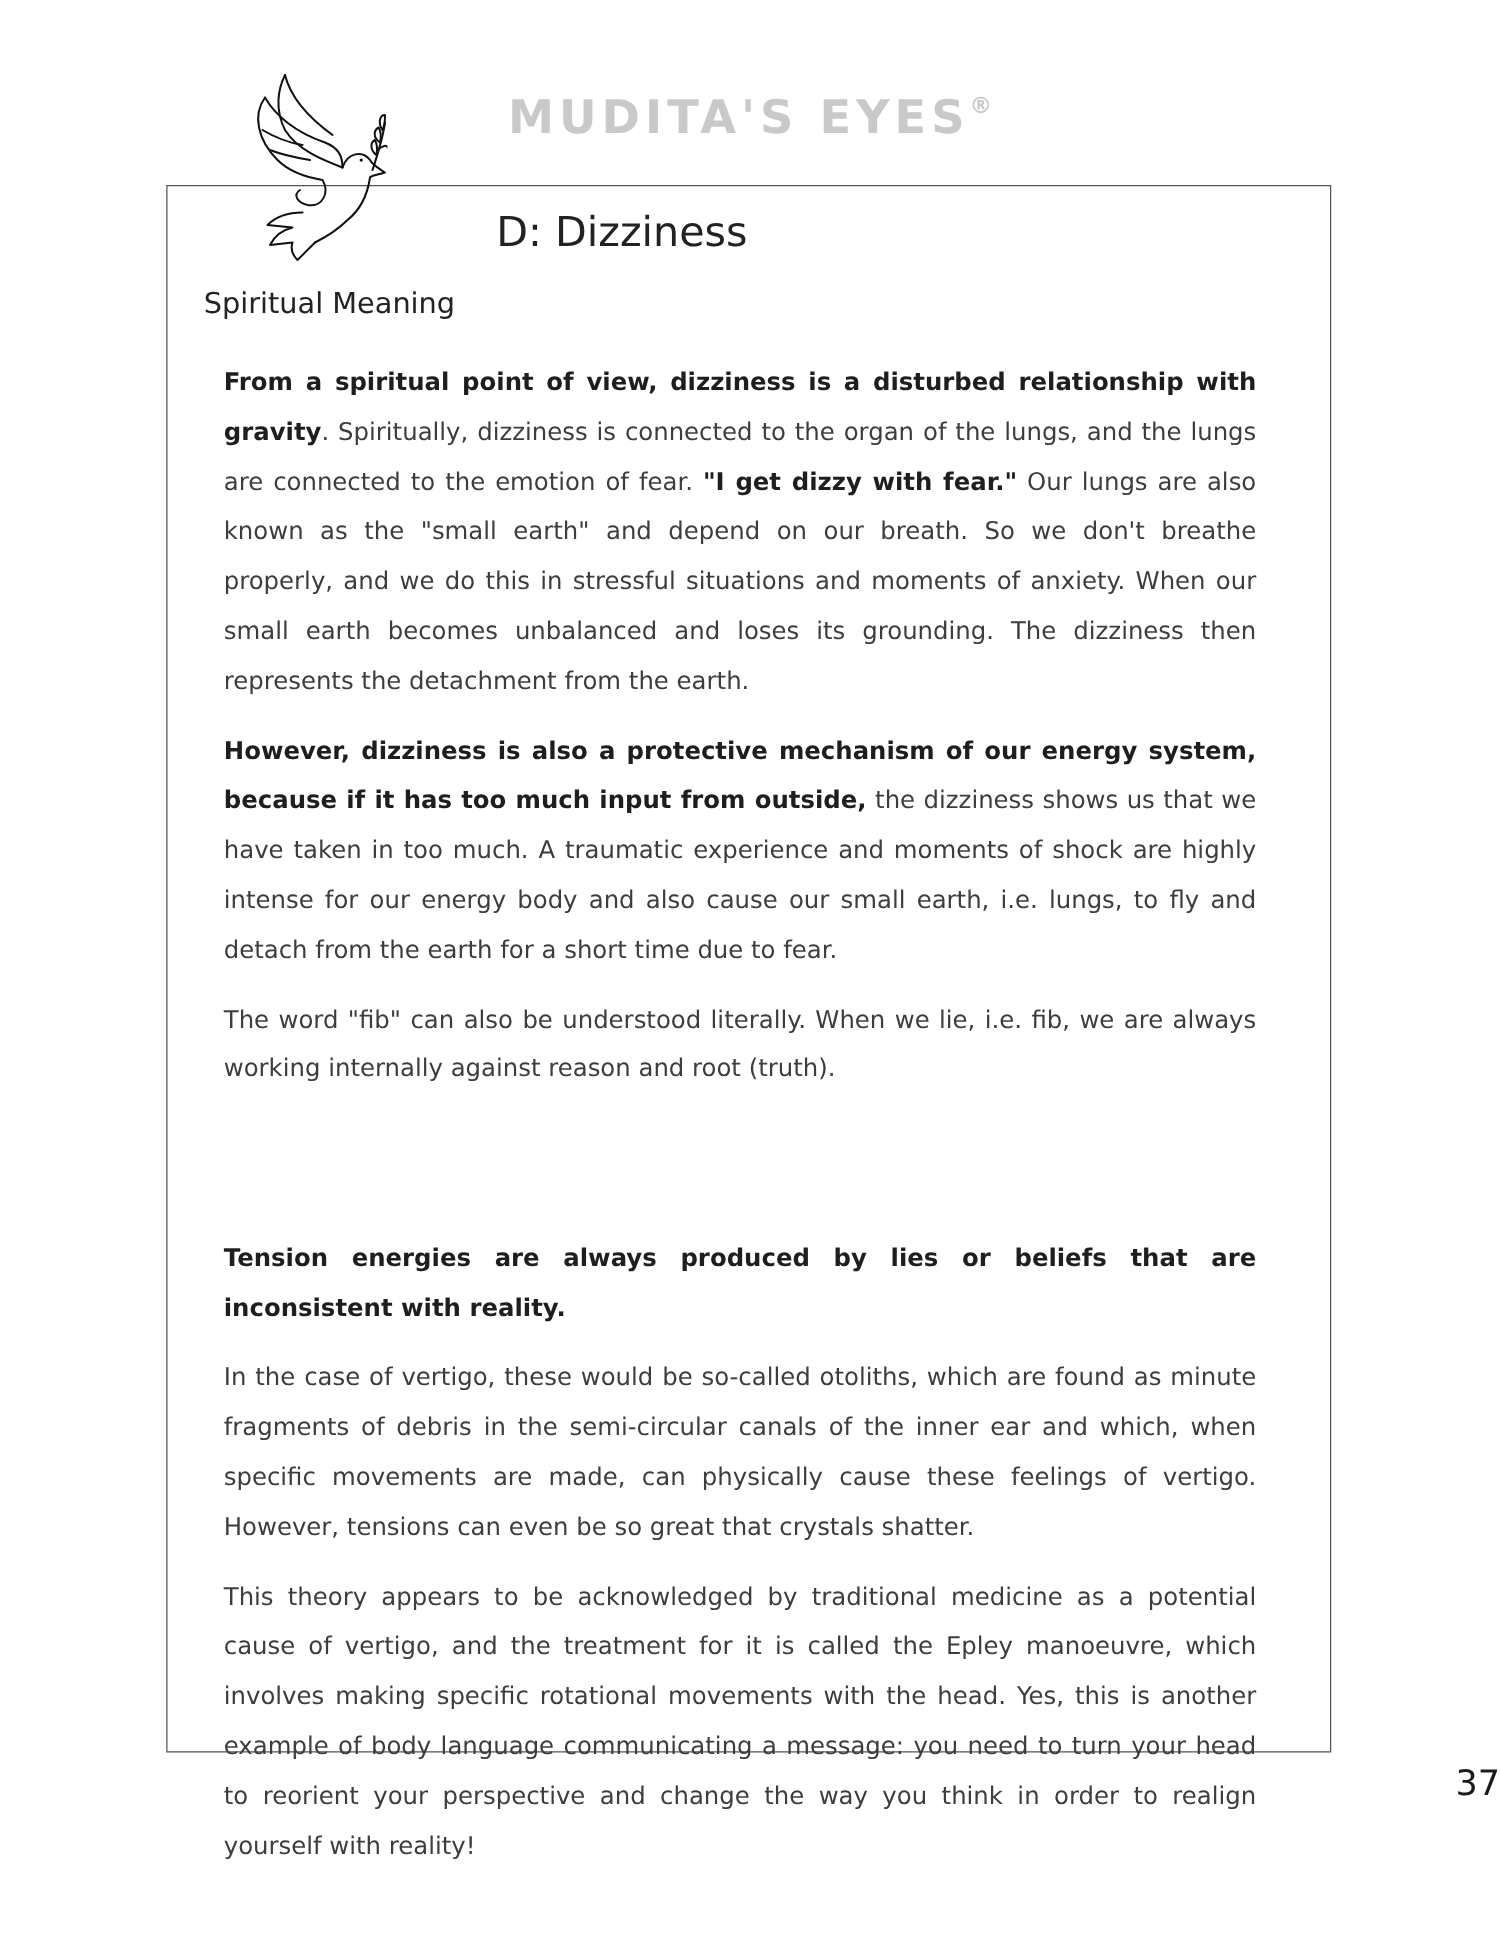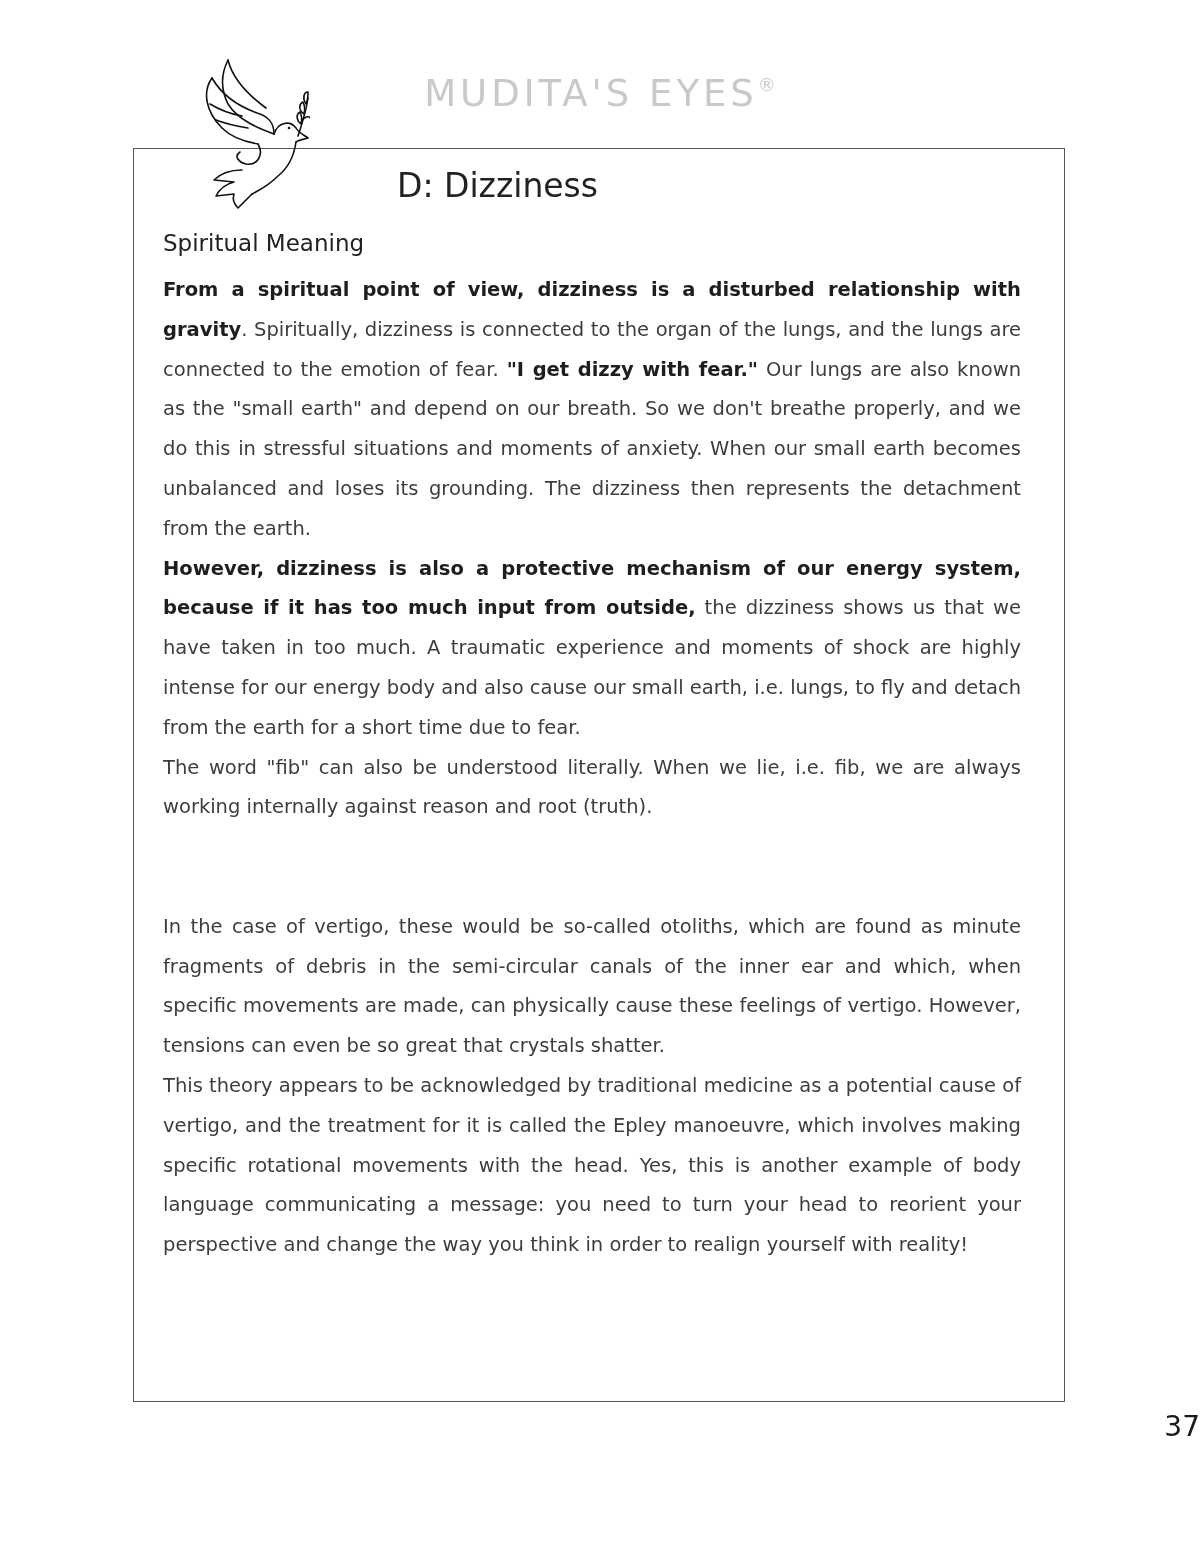--- a/index.html
+++ b/index.html
@@ -1,24 +1,24 @@
 <!DOCTYPE html>
 <html><head>
   <meta charset="utf-8">
   <style>
     html, body { margin: 0; padding: 0; background: #ffffff; }
     body { width: 1200px; height: 1553px; position: relative; overflow: hidden; font-family: "DejaVu Sans", sans-serif; color: #2a2a2a; }
-    .brand { position: absolute; top: 72px; left: 0; width: 1200px; text-align: center; font-family: "DejaVu Sans", sans-serif; font-size: 37px; letter-spacing: 4px; color: #c9c9c9; font-weight: 400; }
+    .brand { position: absolute; top: 72px; left: 0; width: 1200px; text-align: center; font-family: "DejaVu Sans", sans-serif; font-size: 37px; letter-spacing: 4px; color: #c9c9c9; font-weight: 700; }
     .brand sup { font-size: 18px; vertical-align: top; position: relative; top: 2px; letter-spacing: 0; }
     .box { position: absolute; left: 133px; top: 148px; width: 932px; height: 1254px; border: 1.5px solid #555; box-sizing: border-box; }
     .dove { position: absolute; left: 198px; top: 58px; width: 112px; height: 152px; }
     .title { position: absolute; top: 166px; left: 0; width: 995px; text-align: center; font-size: 33px; color: #222; font-weight: 400; }
     .section-heading { position: absolute; top: 230px; left: 163px; font-size: 23px; color: #222; font-weight: 400; }
     .body-text { position: absolute; left: 163px; top: 270px; width: 858px; font-size: 19.5px; line-height: 39.8px; color: #3d3d3d; text-align: justify; }
-    .body-text p { margin: 0; }
+    .body-text p { margin: 16px; }
     .em { color: #1e1e1e; font-weight: 600; }
     .spacer { height: 79.6px; }
     .page-number { position: absolute; top: 1410px; left: 0; width: 1200px; text-align: right; font-size: 28px; color: #1a1a1a; }
   </style>
 </head>
 <body>
 
 <div class="brand"><span>MUDITA'S EYES</span><sup>®</sup></div>
 
 <div class="box"></div>
@@ -50,17 +50,18 @@
 
 <div class="title">D: Dizziness</div>
 
 <div class="section-heading">Spiritual Meaning</div>
 
 <div class="body-text">
   <p><span class="em">From a spiritual point of view, dizziness is a disturbed relationship with gravity</span><span>. Spiritually, dizziness is connected to the organ of the lungs, and the lungs are connected to the emotion of fear. </span><span class="em">"I get dizzy with fear."</span><span> Our lungs are also known as the "small earth" and depend on our breath. So we don't breathe properly, and we do this in stressful situations and moments of anxiety. When our small earth becomes unbalanced and loses its grounding. The dizziness then represents the detachment from the earth.</span></p>
   <p><span class="em">However, dizziness is also a protective mechanism of our energy system, because if it has too much input from outside,</span><span> the dizziness shows us that we have taken in too much. A traumatic experience and moments of shock are highly intense for our energy body and also cause our small earth, i.e. lungs, to fly and detach from the earth for a short time due to fear.</span></p>
   <p><span>The word "fib" can also be understood literally. When we lie, i.e. fib, we are always working internally against reason and root (truth).</span></p>
   <div class="spacer"></div>
+  <p><span class="em">Tension energies are always produced by lies or beliefs that are inconsistent with reality.</span></p>
   <p><span>In the case of vertigo, these would be so-called otoliths, which are found as minute fragments of debris in the semi-circular canals of the inner ear and which, when specific movements are made, can physically cause these feelings of vertigo. However, tensions can even be so great that crystals shatter.</span></p>
   <p><span>This theory appears to be acknowledged by traditional medicine as a potential cause of vertigo, and the treatment for it is called the Epley manoeuvre, which involves making specific rotational movements with the head. Yes, this is another example of body language communicating a message: you need to turn your head to reorient your perspective and change the way you think in order to realign yourself with reality!</span></p>
 </div>
 
 <div class="page-number">37</div>
 
 </body></html>

